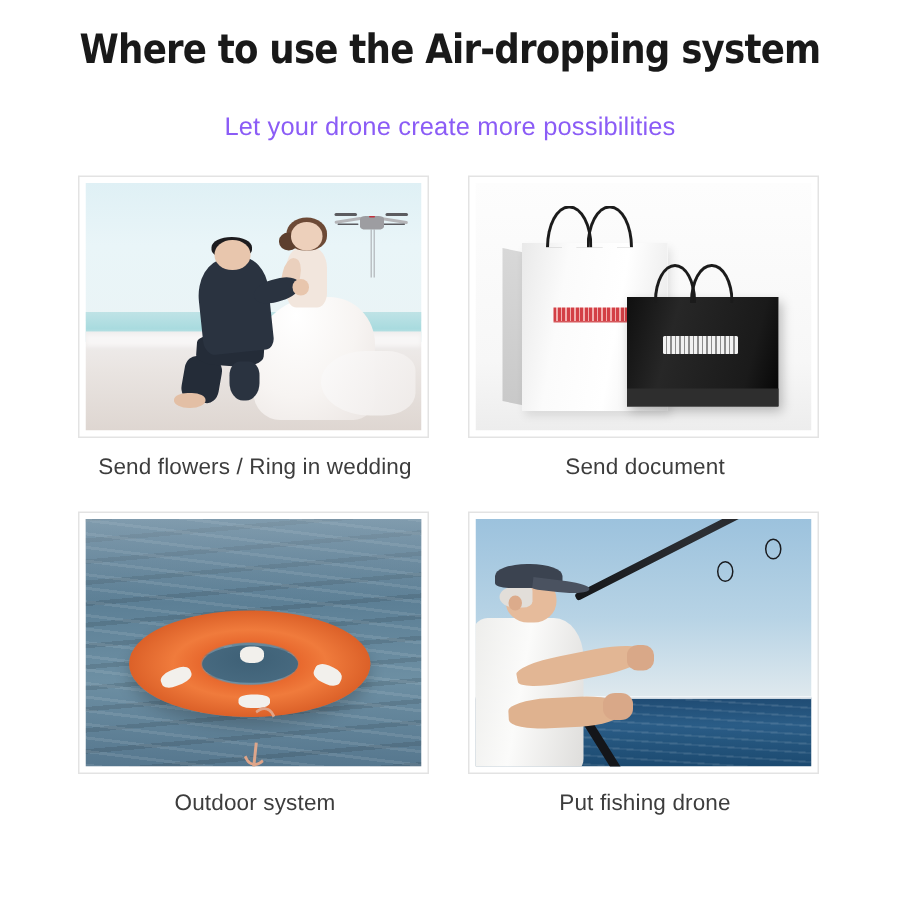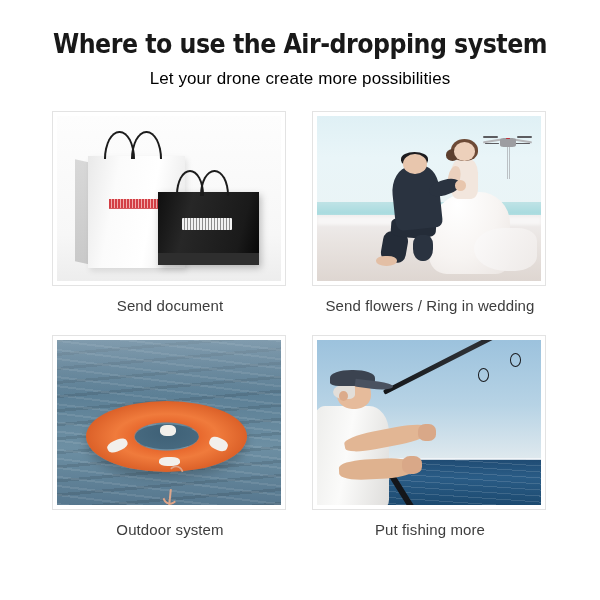--- a/index.html
+++ b/index.html
@@ -10,41 +10,41 @@
     width: 600px;
     height: 600px;
     background: #ffffff;
     font-family: "Liberation Sans", sans-serif;
     overflow: hidden;
     position: relative;
   }
 
   
   .header {
-    padding-top: 28px;
+    padding-top: 18px;
     text-align: center;
   }
   .page-title {
     font-family: "DejaVu Sans", sans-serif;
     font-weight: bold;
     font-size: 27px;
     letter-spacing: -0.6px;
     color: #191919;
     line-height: 1.15;
     transform: scaleX(0.88);
     transform-origin: center;
     white-space: nowrap;
     margin: 0;
   }
   .page-subtitle {
     font-family: "Liberation Sans", sans-serif;
     font-weight: 400;
     font-size: 17px;
-    color: #000000;
-    margin: 10px 0 0 0;
+    color: #8b5cf6;
+    margin: 26px 0 0 0;
     letter-spacing: 0.1px;
   }
 
   
   .grid {
     margin: 22px auto 0 auto;
     width: 496px;
     display: grid;
     grid-template-columns: 236px 236px;
     column-gap: 24px;
@@ -512,83 +512,83 @@
 </style>
 </head>
 <body>
 
 <div class="header">
   <h1 class="page-title">Where to use the Air-dropping system</h1>
   <p class="page-subtitle">Let your drone create more possibilities</p>
 </div>
 
 <div class="grid">
+
+  <div class="cell">
+    <div class="photo-frame">
+      <div class="photo">
+        <div class="beach-sky"></div>
+        <div class="beach-sea"></div>
+        <div class="beach-sand"></div>
+        <div class="beach-wetline"></div>
+
+        <div class="bride-skirt"></div>
+        <div class="bride-train"></div>
+        <div class="bride-bodice"></div>
+        <div class="bride-arm"></div>
+        <div class="bride-hair"></div>
+        <div class="bride-bun"></div>
+        <div class="bride-head"></div>
+
+        <div class="groom-shin"></div>
+        <div class="groom-foot"></div>
+        <div class="groom-thigh"></div>
+        <div class="groom-knee"></div>
+        <div class="groom-torso"></div>
+        <div class="groom-arm"></div>
+        <div class="groom-hand"></div>
+        <div class="groom-hair"></div>
+        <div class="groom-head"></div>
+
+        <div class="drone">
+          <div class="drone-arm-l"></div>
+          <div class="drone-arm-r"></div>
+          <div class="rotor r1"></div>
+          <div class="rotor r2"></div>
+          <div class="rotor r3"></div>
+          <div class="rotor r4"></div>
+          <div class="drone-body"></div>
+          <div class="drone-line"></div>
+          <div class="drone-line b"></div>
+          <div class="parcel"></div>
+        </div>
+      </div>
+    </div>
+    <div class="caption">Send flowers / Ring in wedding</div>
+  </div>
 
   <div class="cell">
     <div class="photo-frame">
       <div class="photo">
         <div class="bag-bg"></div>
         <div class="bag-white-side"></div>
         <div class="bag-white"></div>
         <div class="bag-white-logo"></div>
         <div class="handle w1"></div>
         <div class="handle w2"></div>
         <div class="bag-black"></div>
         <div class="bag-black-band"></div>
         <div class="bag-black-logo"></div>
         <div class="handle b1"></div>
         <div class="handle b2"></div>
       </div>
     </div>
     <div class="caption">Send document</div>
   </div>
 
-  <div class="cell">
-    <div class="photo-frame">
-      <div class="photo">
-        <div class="beach-sky"></div>
-        <div class="beach-sea"></div>
-        <div class="beach-sand"></div>
-        <div class="beach-wetline"></div>
-
-        <div class="bride-skirt"></div>
-        <div class="bride-train"></div>
-        <div class="bride-bodice"></div>
-        <div class="bride-arm"></div>
-        <div class="bride-hair"></div>
-        <div class="bride-bun"></div>
-        <div class="bride-head"></div>
-
-        <div class="groom-shin"></div>
-        <div class="groom-foot"></div>
-        <div class="groom-thigh"></div>
-        <div class="groom-knee"></div>
-        <div class="groom-torso"></div>
-        <div class="groom-arm"></div>
-        <div class="groom-hand"></div>
-        <div class="groom-hair"></div>
-        <div class="groom-head"></div>
-
-        <div class="drone">
-          <div class="drone-arm-l"></div>
-          <div class="drone-arm-r"></div>
-          <div class="rotor r1"></div>
-          <div class="rotor r2"></div>
-          <div class="rotor r3"></div>
-          <div class="rotor r4"></div>
-          <div class="drone-body"></div>
-          <div class="drone-line"></div>
-          <div class="drone-line b"></div>
-          <div class="parcel"></div>
-        </div>
-      </div>
-    </div>
-    <div class="caption">Send flowers / Ring in wedding</div>
-  </div>
-
   <div class="cell row2">
     <div class="photo-frame">
       <div class="photo">
         <div class="sea-bg"></div>
         <div class="sea-highlight"></div>
         <div class="buoy">
           <div class="buoy-hole"></div>
           <div class="buoy-band t1"></div>
           <div class="buoy-band t2"></div>
           <div class="buoy-band t3"></div>
@@ -618,16 +618,16 @@
         <div class="man-hand1"></div>
         <div class="man-arm2"></div>
         <div class="man-hand2"></div>
         <div class="man-head"></div>
         <div class="man-hair"></div>
         <div class="man-ear"></div>
         <div class="man-cap"></div>
         <div class="man-brim"></div>
       </div>
     </div>
-    <div class="caption">Put fishing more</div>
+    <div class="caption">Put fishing drone</div>
   </div>
 
 </div>
 
 </body></html>

